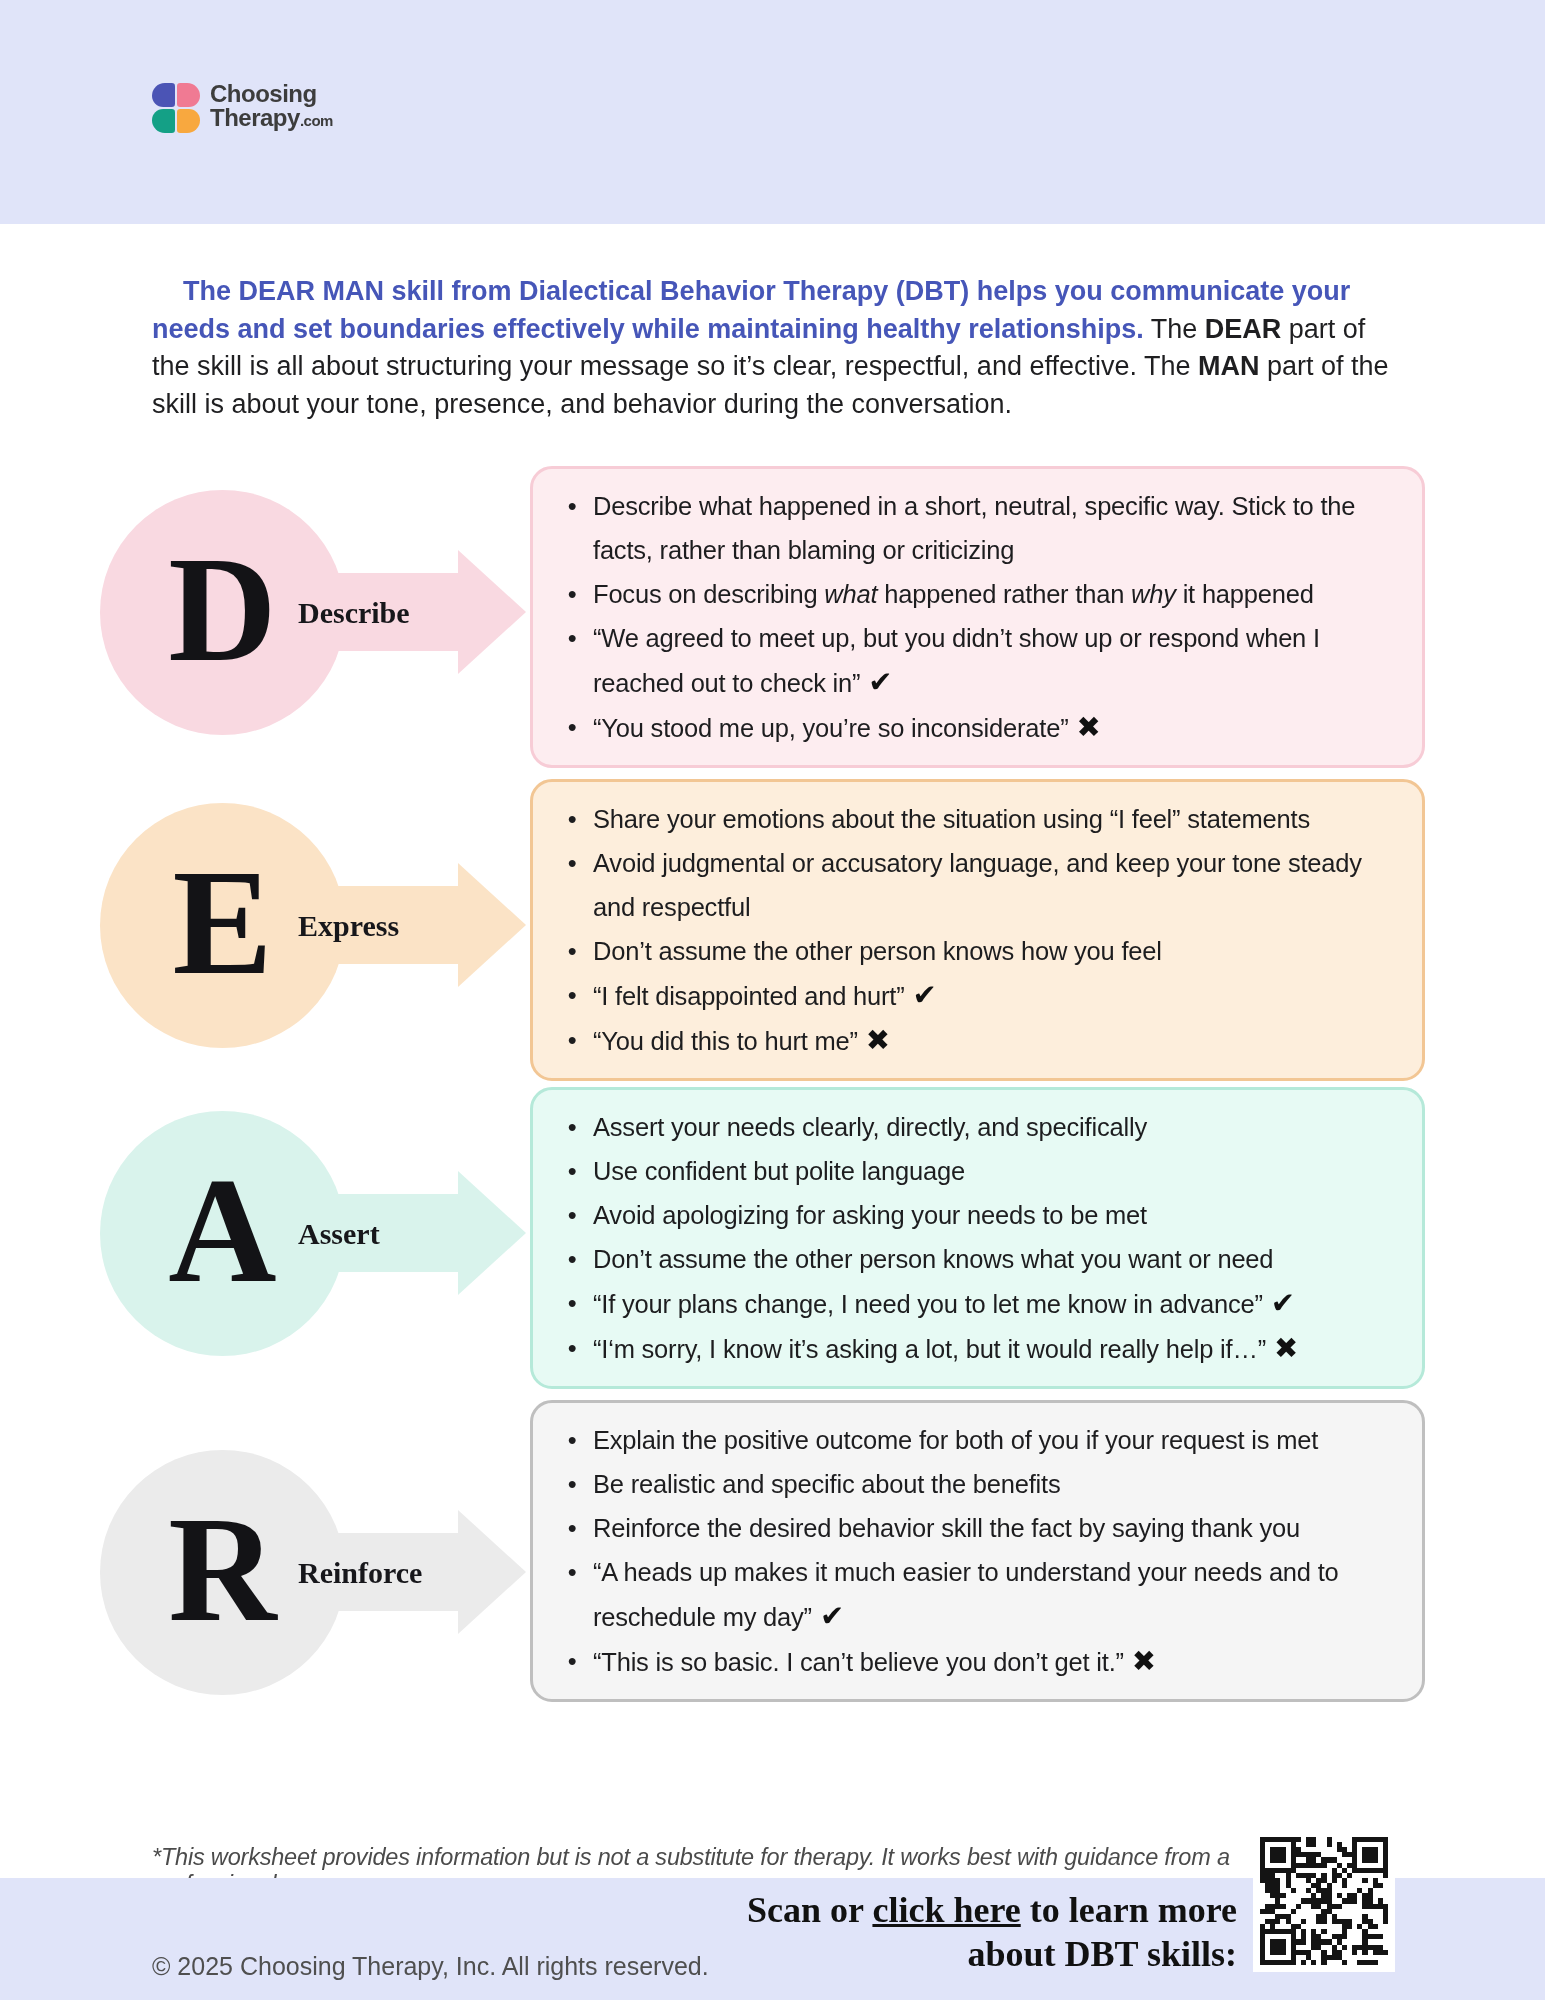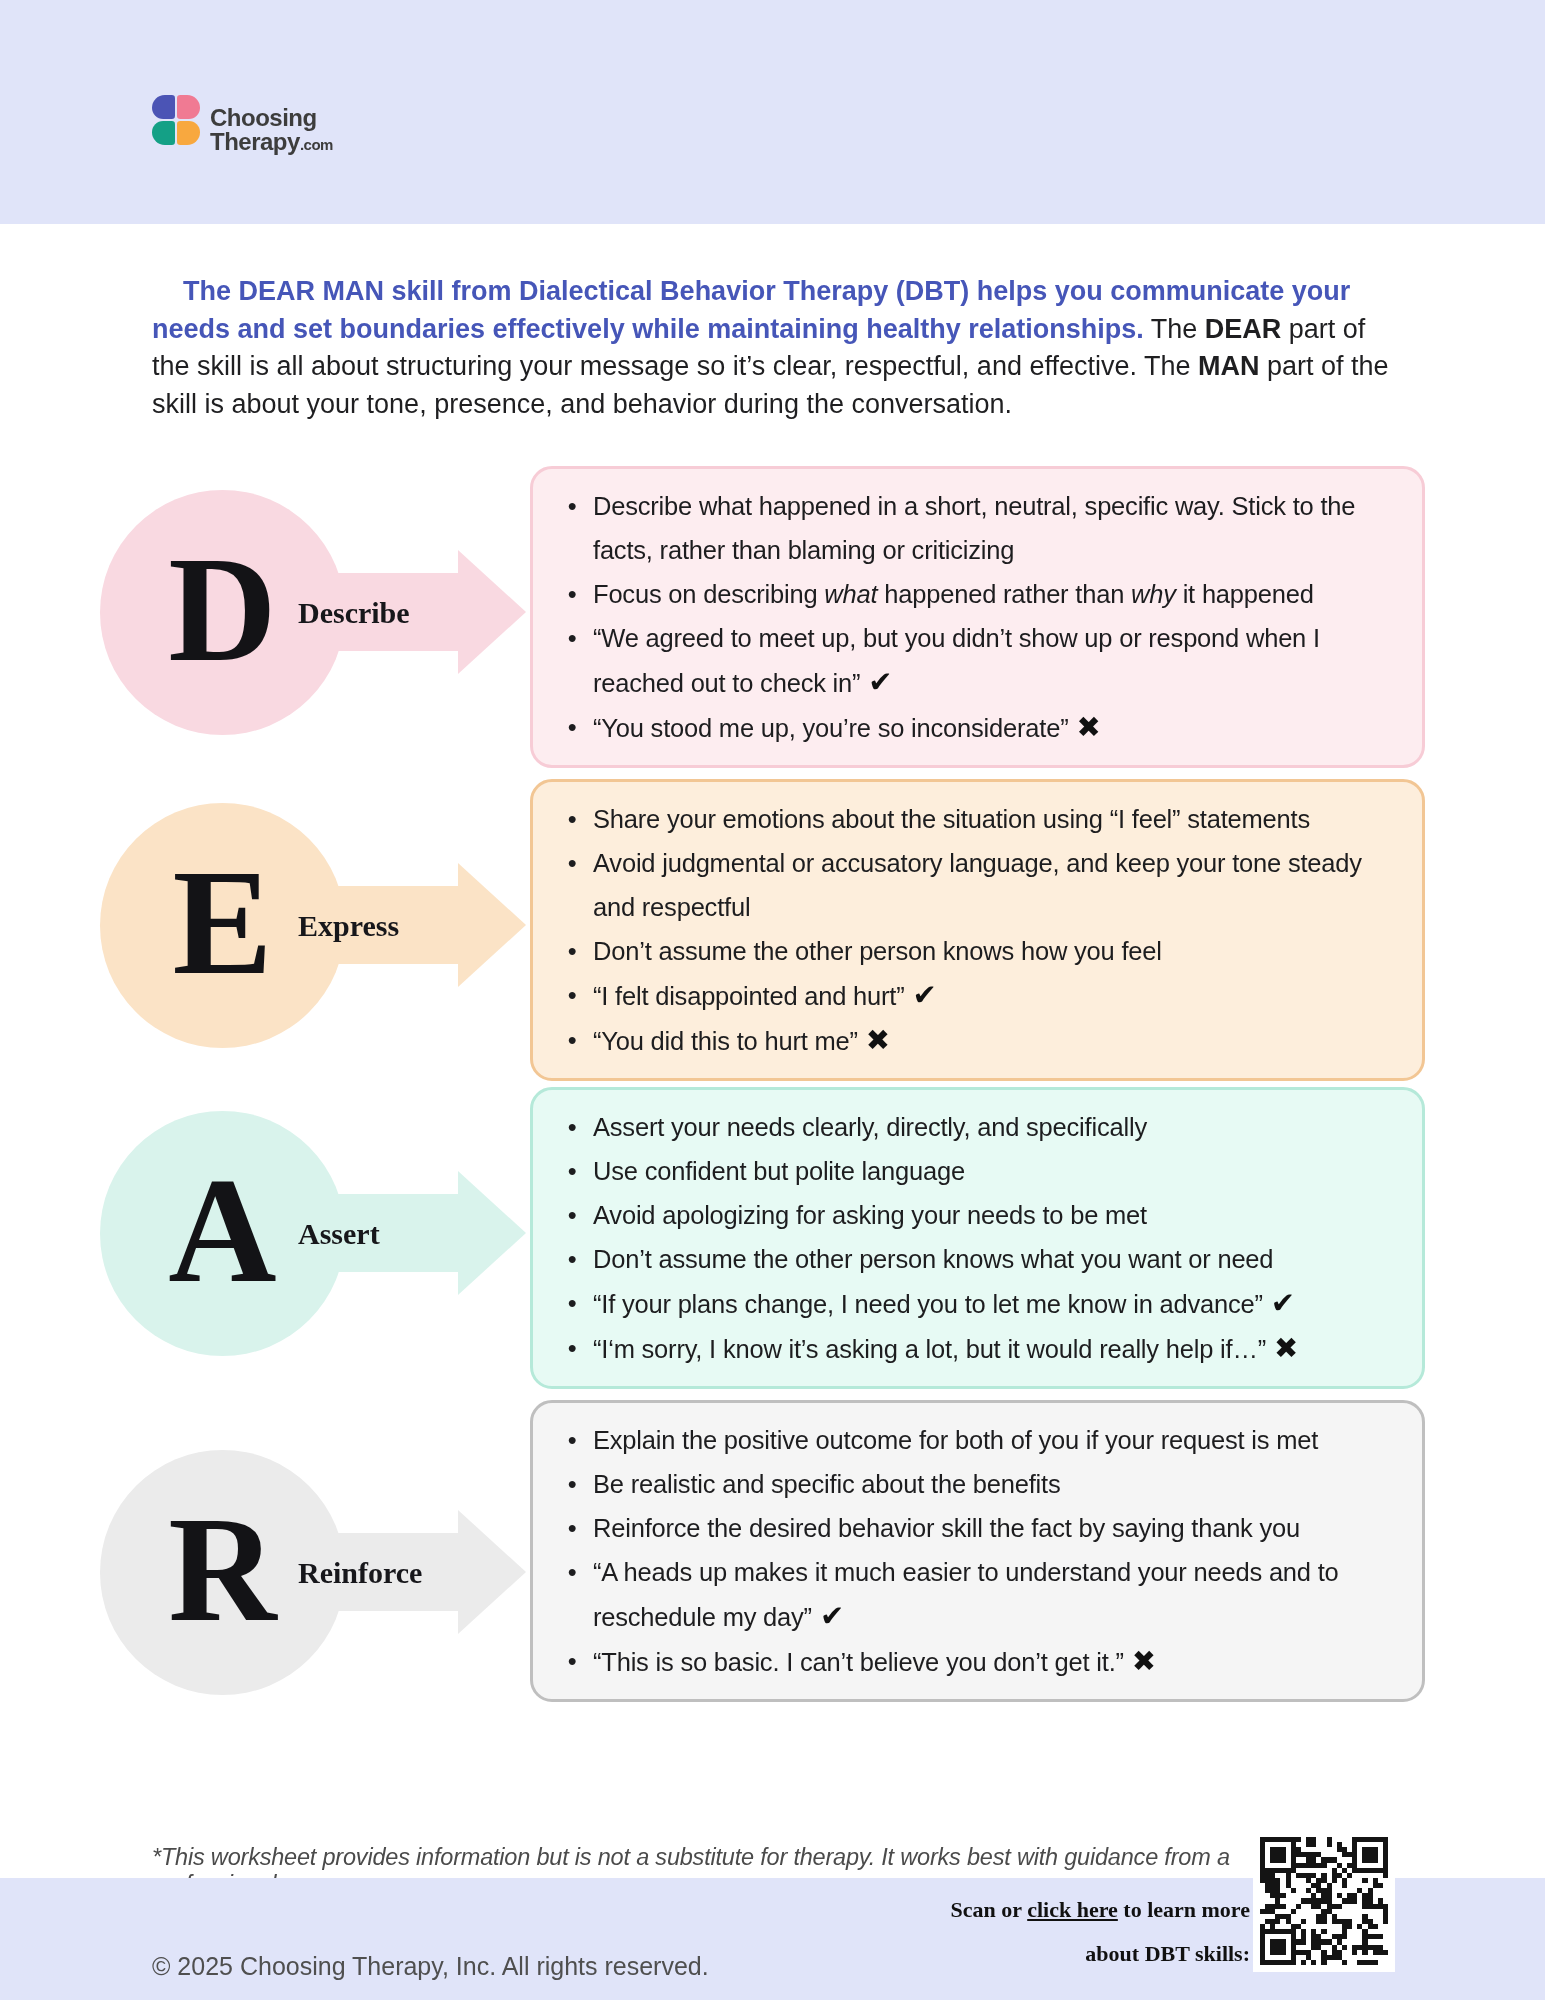--- a/index.html
+++ b/index.html
@@ -7,21 +7,21 @@
         font-family:"Liberation Sans",sans-serif;}
   
   #header{position:absolute;left:0;top:0;width:1545px;height:224px;background:#e0e4f9;}
   #logo{position:absolute;left:152px;top:82px;display:flex;align-items:center;}
   #logo-icon{width:48px;height:50px;display:grid;grid-template-columns:23px 23px;grid-template-rows:24px 24px;gap:2px;}
   #logo-icon span{display:block;}
   .petal-blue{border-radius:16px 4px 4px 14px;}
   .petal-pink{border-radius:4px 16px 14px 4px;}
   .petal-green{border-radius:14px 4px 4px 16px;}
   .petal-orange{border-radius:4px 14px 16px 4px;}
-  #logo-text{margin-left:10px;font-weight:700;font-size:24px;line-height:24px;color:#3d3d3d;letter-spacing:-0.5px;margin-top:24px;}
+  #logo-text{margin-left:10px;font-weight:700;font-size:24px;line-height:24px;color:#3d3d3d;letter-spacing:-0.5px;}
   #logo-text .dotcom{font-size:15px;}
   #title-wrap{position:absolute;left:0;top:44px;width:100%;text-align:center;}
   #title-wrap .title-text{display:inline-block;transform:scaleX(0.8);transform-origin:50% 0;
       font-family:"Liberation Serif",serif;font-weight:700;font-size:112px;line-height:1;color:#17171b;letter-spacing:-1px;}
   
   #intro{position:absolute;left:152px;top:246px;width:1253px;font-size:27px;line-height:37.5px;color:#1f1f21;}
   #intro .blue{color:#4656b8;font-weight:700;margin-left:31px;}
   #intro b{font-weight:700;}
   
   .row{position:absolute;left:0;width:1545px;height:308px;}
@@ -45,22 +45,22 @@
   .box li{display:flex;font-size:25.5px;line-height:44px;color:#1d1d1f;letter-spacing:-0.2px;}
   .box .dot{flex:0 0 18px;margin-right:12px;text-align:center;}
   .box .btxt{flex:1;}
   .box em{font-style:italic;}
   .mark{font-family:"DejaVu Sans",sans-serif;font-weight:700;font-size:29px;margin-left:8px;color:#111;}
   
   #disclaimer{position:absolute;left:152px;top:1844px;width:1090px;font-style:italic;
        font-size:23.5px;color:#4b4b4b;letter-spacing:-0.2px;}
   #footer-bar{position:absolute;left:0;top:1878px;width:1545px;height:122px;background:#e0e4f9;}
   #copyright{position:absolute;left:152px;top:1920px;font-size:25px;color:#4f4f4f;margin-top:32px;}
-  #scan{position:absolute;right:295px;top:1888px;text-align:right;
-        font-family:"Liberation Serif",serif;font-weight:700;font-size:22px;line-height:44px;color:#111;}
+  #scan{position:absolute;right:308px;top:1888px;text-align:right;
+        font-family:"Liberation Serif",serif;font-weight:700;font-size:36px;line-height:44px;color:#111;}
   #scan a{color:#111;text-decoration:underline;cursor:pointer;}
   #qr{position:absolute;left:1253px;top:1830px;width:142px;height:142px;background:#ffffff;
       display:flex;align-items:center;justify-content:center;}
 </style>
 </head>
 <body>
 
 <div id="page">
 
   <div id="header">

